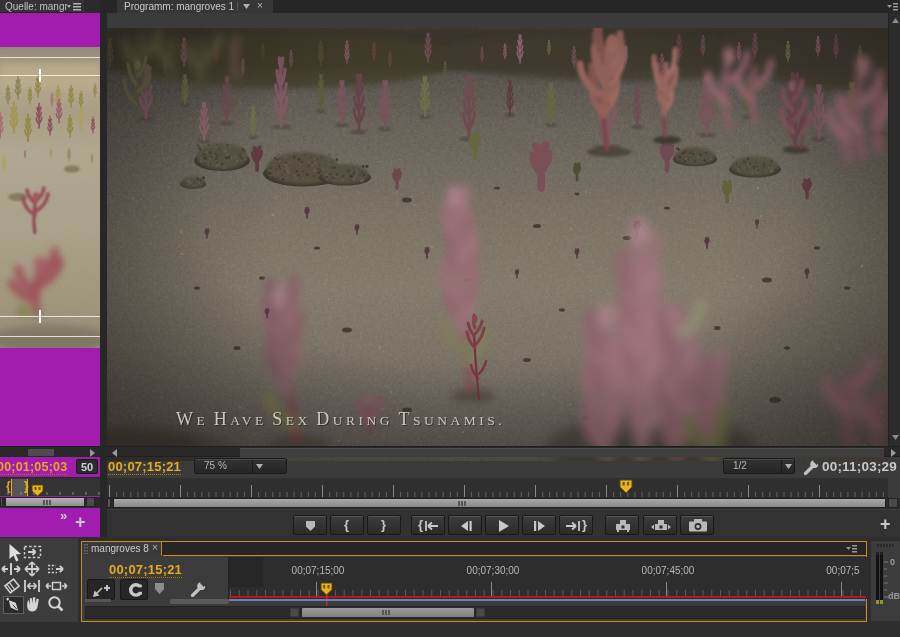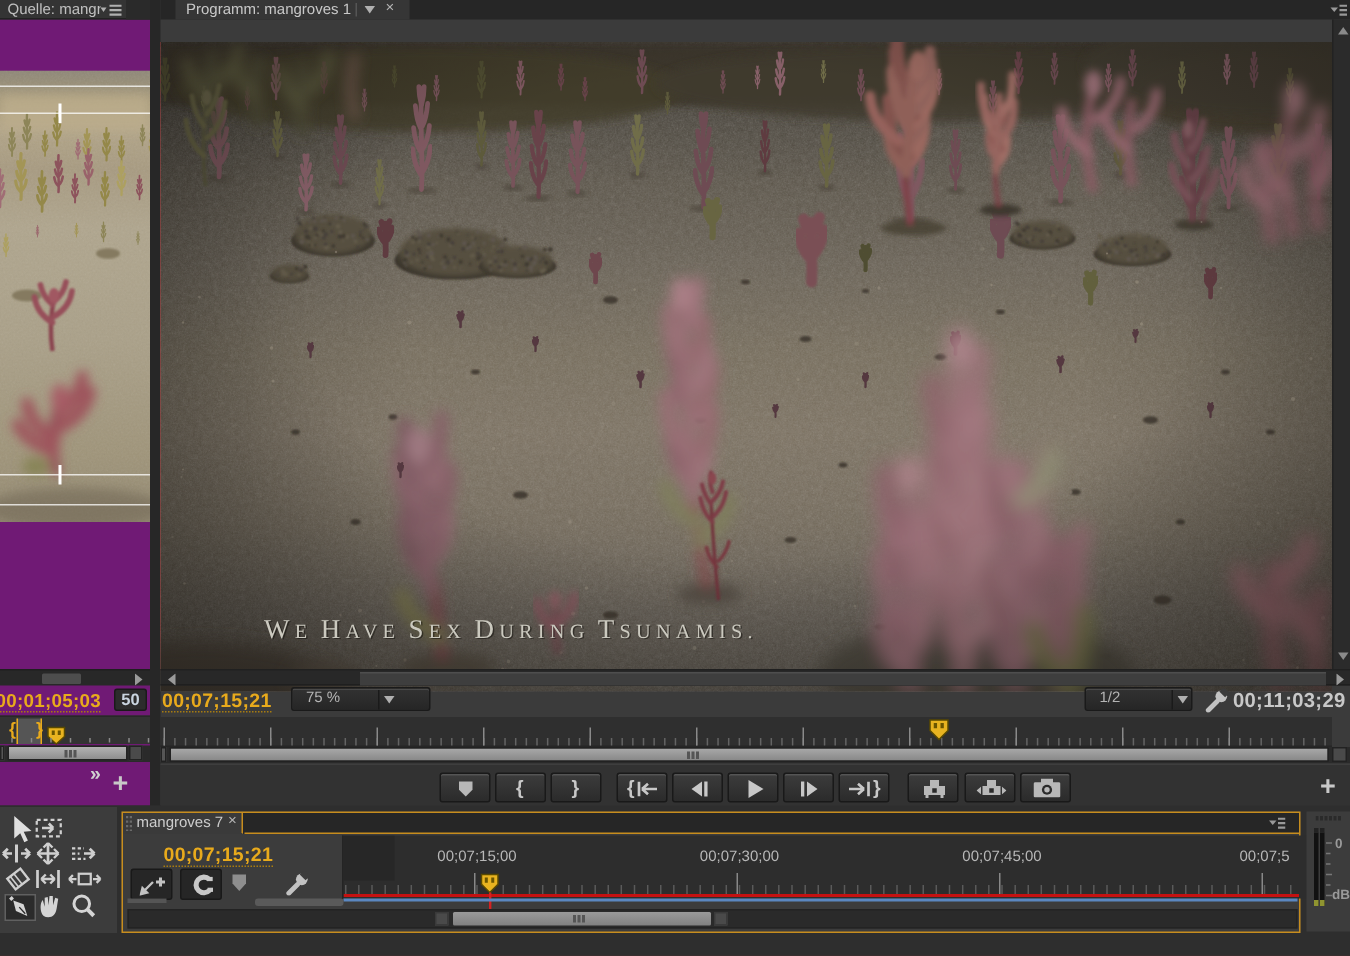--- a/index.html
+++ b/index.html
@@ -9,21 +9,21 @@
 .btn{position:absolute;width:34px;height:20px;background:linear-gradient(#3c3c3c,#2b2b2b);
 border:1px solid #191919;border-radius:2px;box-shadow:inset 0 1px 0 #555}
 .dd{position:absolute;height:16px;background:linear-gradient(#323232,#262626);
 border:1px solid #1a1a1a;border-radius:2px;box-shadow:inset 0 1px 0 #4a4a4a;
 color:#b4b4b4;font-size:10px}
 svg{display:block}
 </style></head>
 <body>
 <div class="abs" style="left:0;top:0;width:900px;height:637px;background:#2d2d2d">
 
-<div class="abs" style="left:0;top:0;width:100px;height:537px;background:#701a75">
+<div class="abs" style="left:0;top:0;width:100px;height:537px;background:#a21caf">
  <div class="abs" style="left:0;top:0;width:100px;height:13px;background:#343434;border-bottom:1px solid #222">
         <div class="abs" style="left:84px;top:0;width:16px;height:13px;background:#2a2a2a"></div>
    <span class="abs" style="left:5px;top:1px;width:62px;overflow:hidden;font-size:10px;color:#c0c0c0;white-space:nowrap">Quelle: mangr</span>
    <svg class="abs" style="left:66px;top:3px" width="16" height="8">
           <path d="M1,2 l4,0 l-2,3 z" fill="#b0b0b0"></path>
           <rect x="7" y="0" width="8" height="1.5" fill="#b0b0b0"></rect>
           <rect x="7" y="3" width="8" height="1.5" fill="#b0b0b0"></rect>
           <rect x="7" y="6" width="8" height="1.5" fill="#b0b0b0"></rect>
         </svg>
  </div>
@@ -1238,21 +1238,21 @@
             <rect x="0" y="0" width="1.5" height="1.5"></rect>
             <rect x="2.5" y="0" width="1.5" height="1.5"></rect>
             <rect x="0" y="3" width="1.5" height="1.5"></rect>
             <rect x="2.5" y="3" width="1.5" height="1.5"></rect>
             <rect x="0" y="6" width="1.5" height="1.5"></rect>
             <rect x="2.5" y="6" width="1.5" height="1.5"></rect>
             <rect x="0" y="9" width="1.5" height="1.5"></rect>
             <rect x="2.5" y="9" width="1.5" height="1.5"></rect>
           </g>
         </svg>
-    <span class="abs" style="left:9px;top:1px;font-size:10px;color:#cccccc">mangroves 7</span>
+    <span class="abs" style="left:9px;top:1px;font-size:10px;color:#cccccc">mangroves 8</span>
     <span class="abs" style="left:70px;top:0px;font-size:10px;color:#b5b5b5">×</span>
     <div class="abs" style="left:81px;top:13px;width:703px;height:1px;background:#c78d1e"></div>
     <svg class="abs" style="left:763px;top:3px" width="12" height="8">
           <path d="M1,2 l5,0 l-2.5,3 z" fill="#999"></path>
           <rect x="7" y="0" width="5" height="1.5" fill="#999"></rect>
           <rect x="7" y="3" width="5" height="1.5" fill="#999"></rect>
           <rect x="7" y="6" width="5" height="1.5" fill="#999"></rect>
         </svg>
   </div>
   <div class="tc abs" style="left:27px;top:20px;border-bottom:1px dotted #a87c10">00;07;15;21</div>

